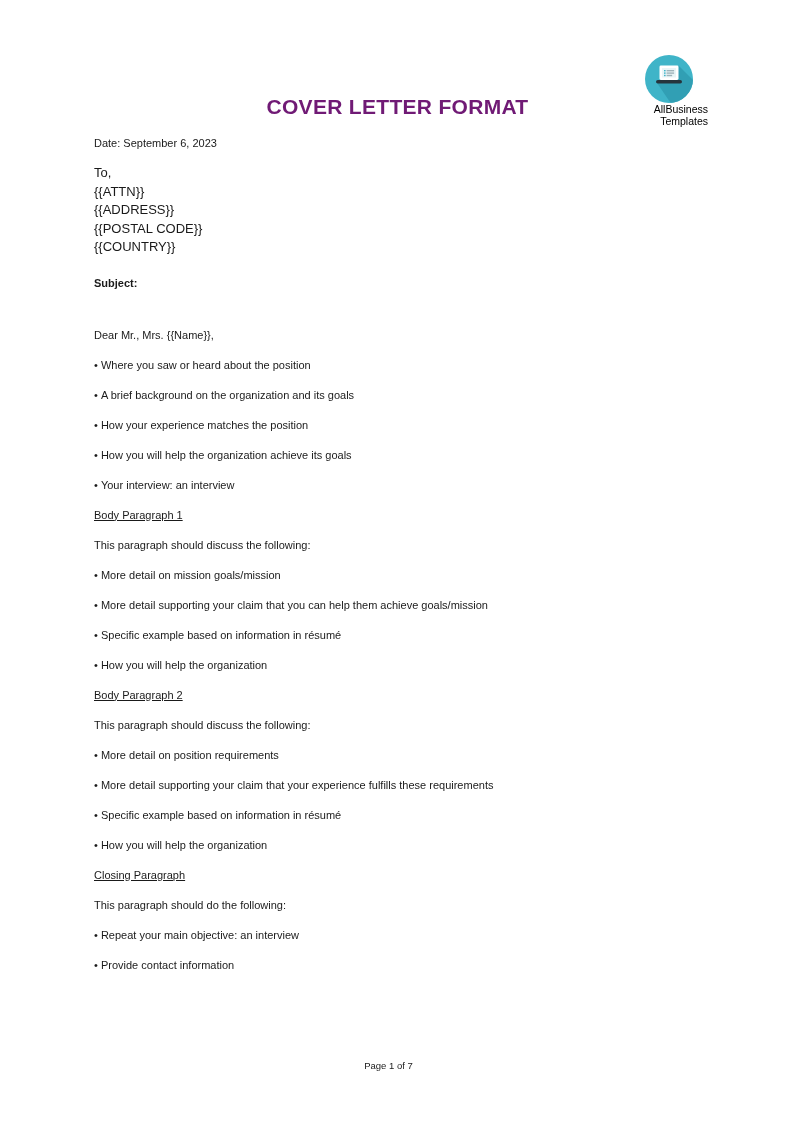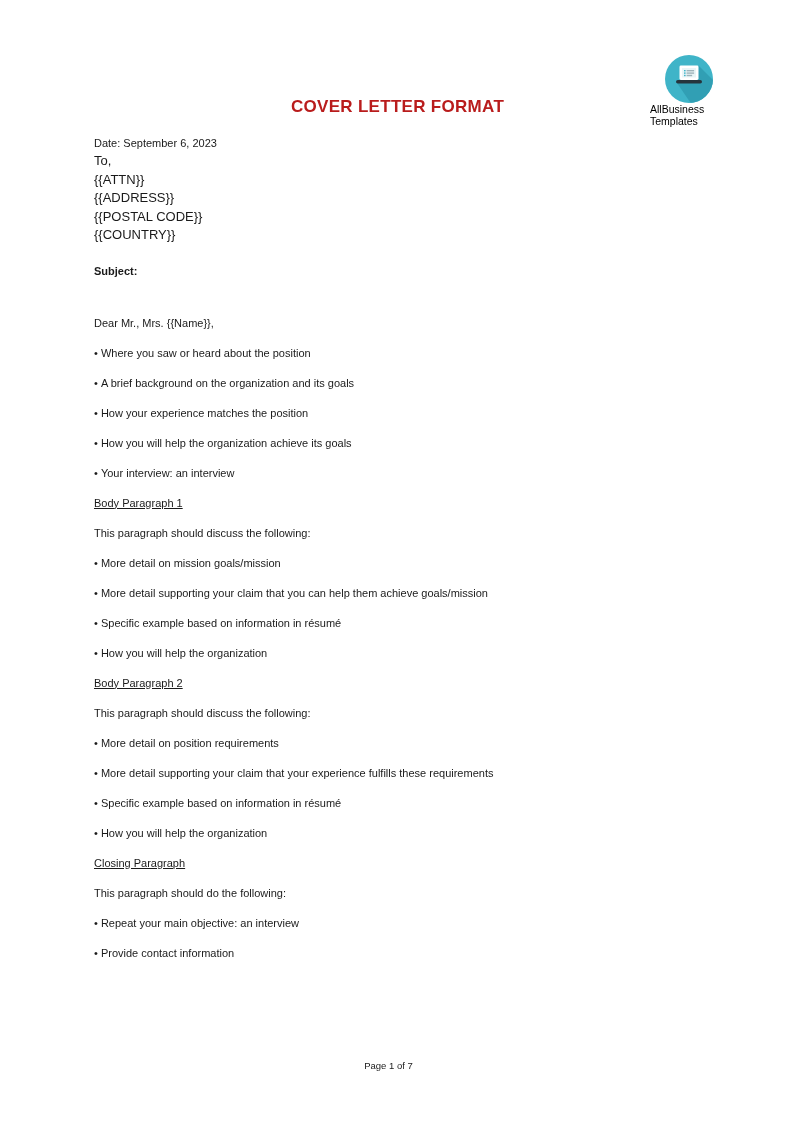--- a/index.html
+++ b/index.html
@@ -13,33 +13,33 @@
     color: #1a1a1a;
     overflow: hidden;
     margin: 0 auto;
   }
   .content {
     padding: 0 92px 0 94px;
   }
   h1.title {
     margin: 0;
     padding-top: 96px;
-    font-size: 17px;
+    font-size: 21px;
     line-height: 22px;
     font-weight: bold;
     text-align: center;
-    color: #b91c1c;
+    color: #701a75;
     letter-spacing: 0.3px;
   }
   .line { font-size: 11px; }
   p.date {
     margin: 16px 0 0 0;
     line-height: 18px;
   }
-  .addr { margin-top: 0; }
+  .addr { margin-top: 12px; }
   .addr-line {
     font-size: 13px;
     line-height: 18.5px;
   }
   p.subject {
     margin: 17px 0 0 0;
     font-weight: bold;
     line-height: 18px;
   }
   p.salutation {
@@ -56,24 +56,24 @@
     margin: 12px 0 0 0;
     line-height: 18px;
   }
   p.bullet {
     margin: 12px 0 0 0;
     line-height: 18px;
   }
   p.bullet::before { content: "\2022\00a0"; }
   .logo {
     position: absolute;
-    left: 650px;
+    left: 630px;
     top: 55px;
     width: 78px;
-    text-align: left;
+    text-align: right;
   }
   .logo-circle-wrap {
     width: 48px;
     height: 48px;
     margin: 0 auto;
   }
   .logo-caption {
     margin-top: 1px;
     font-size: 10.5px;
     line-height: 11.5px;

